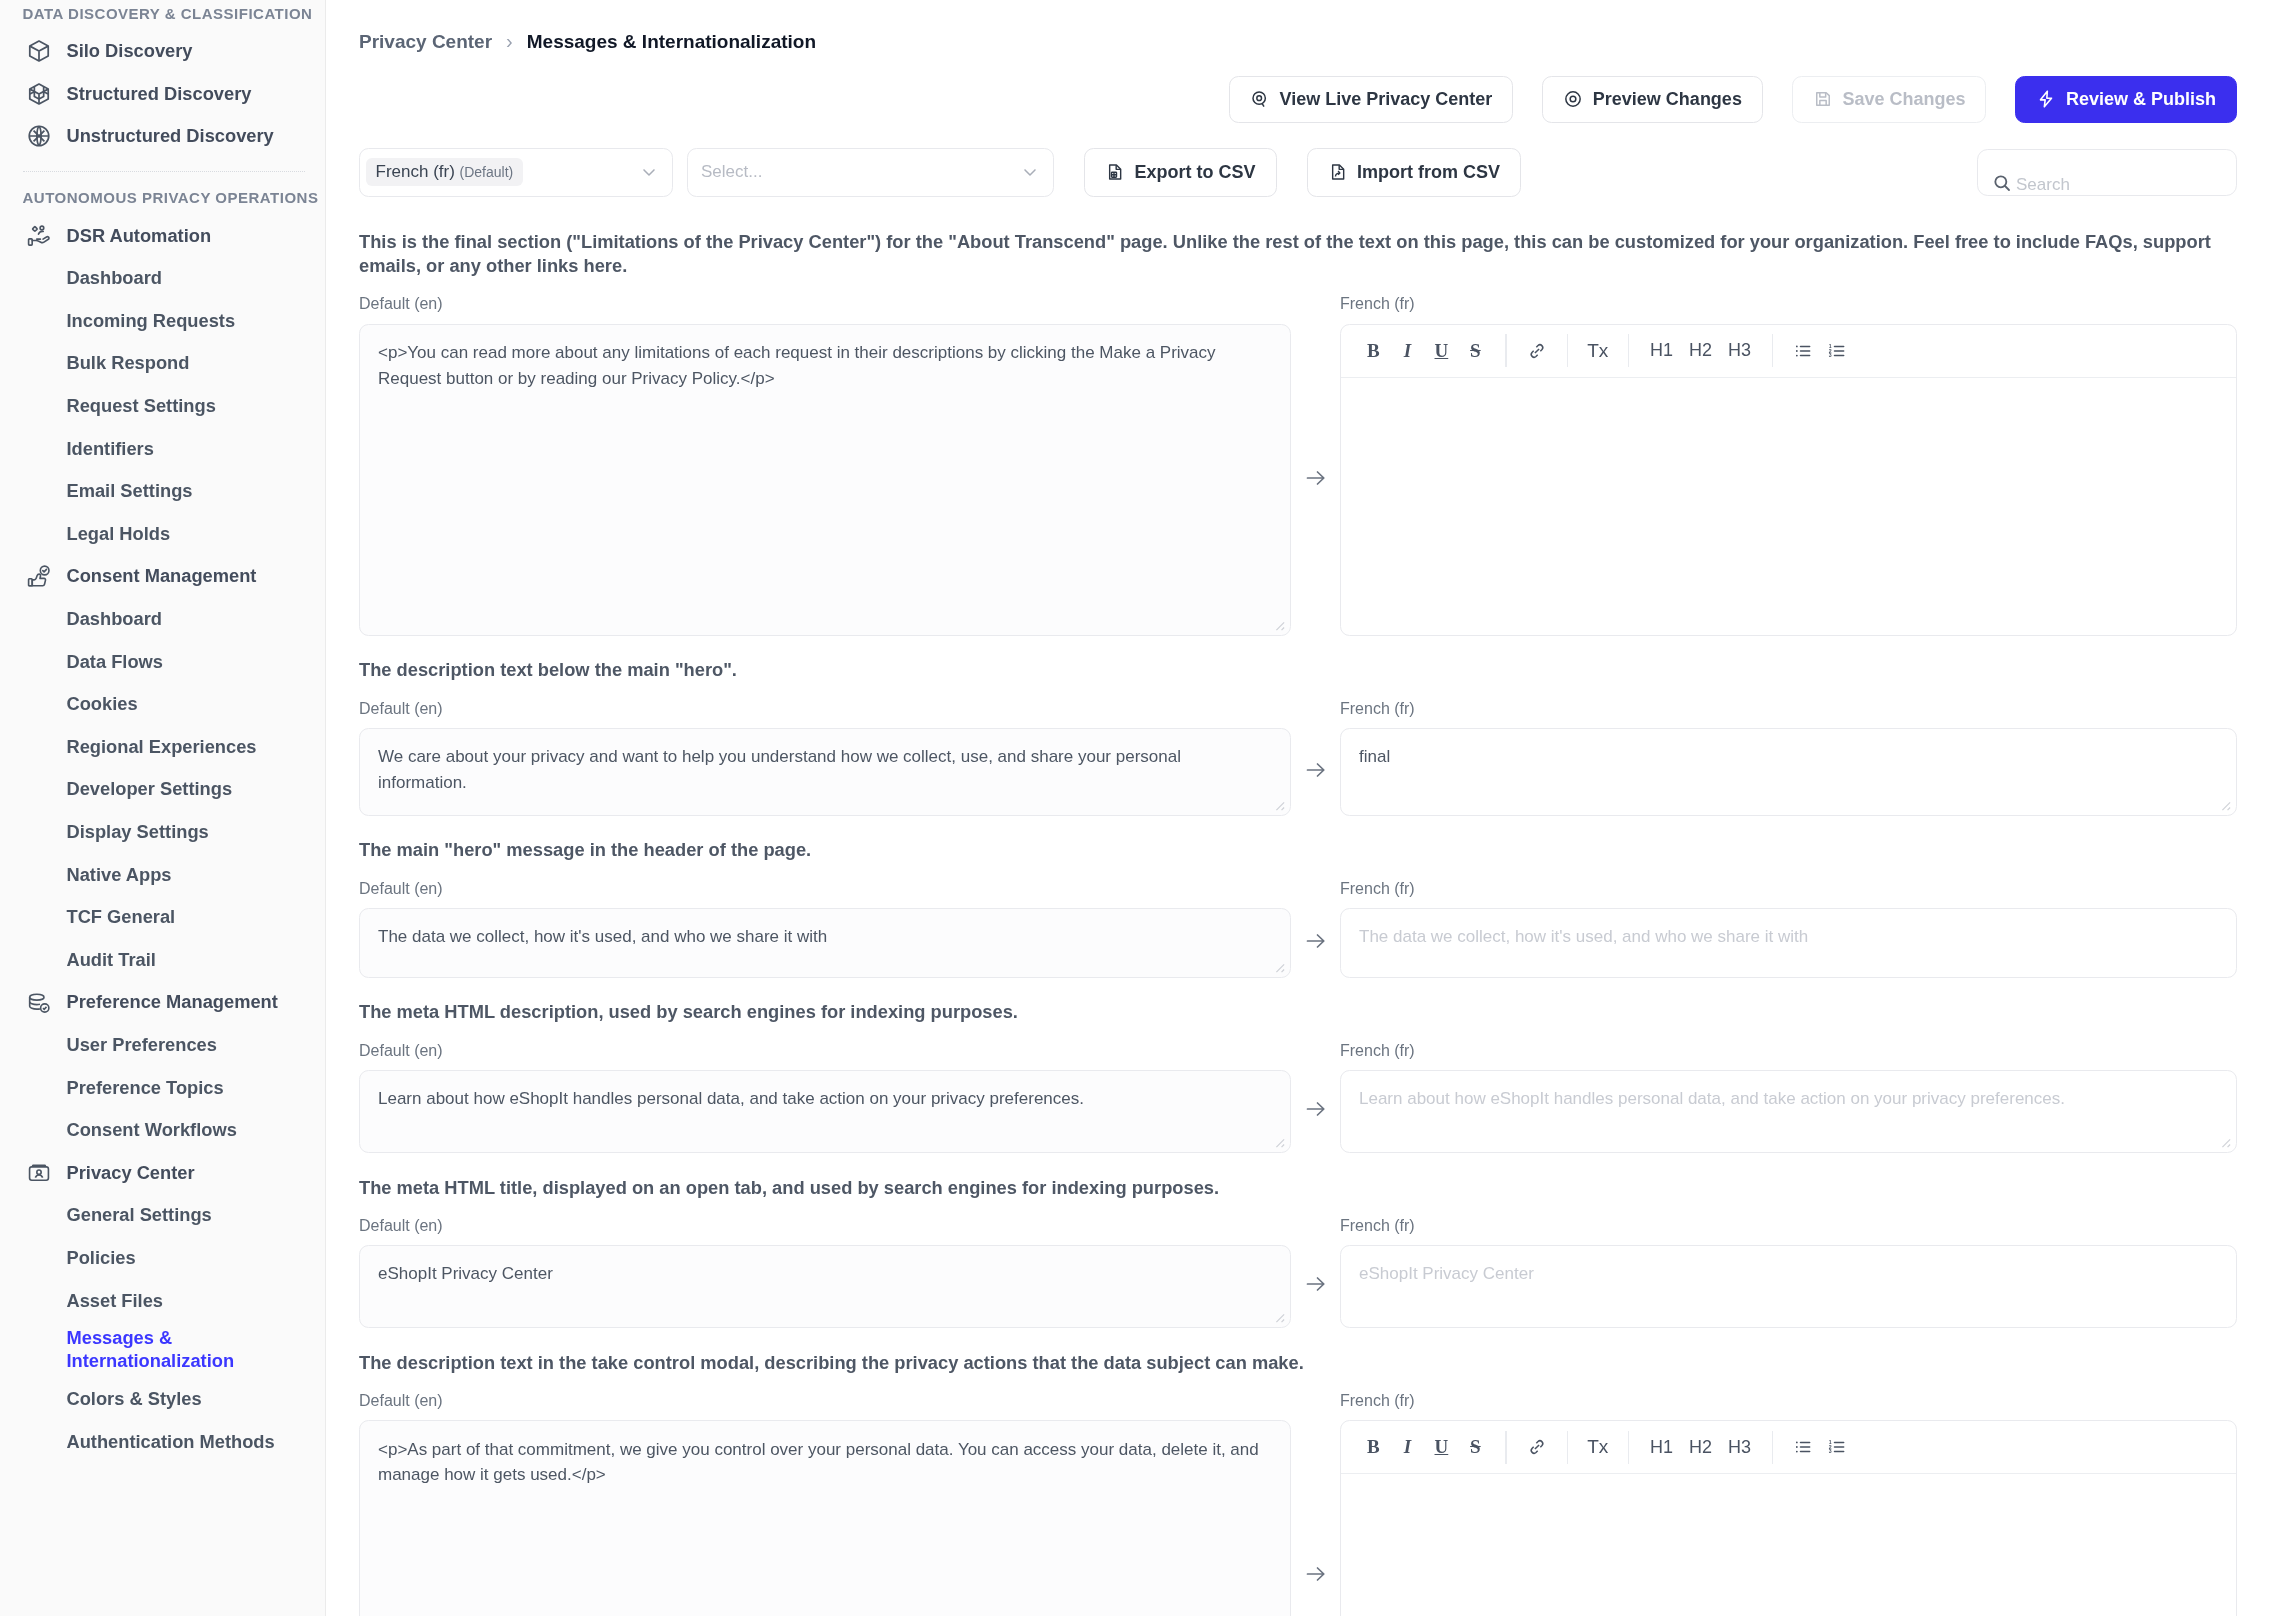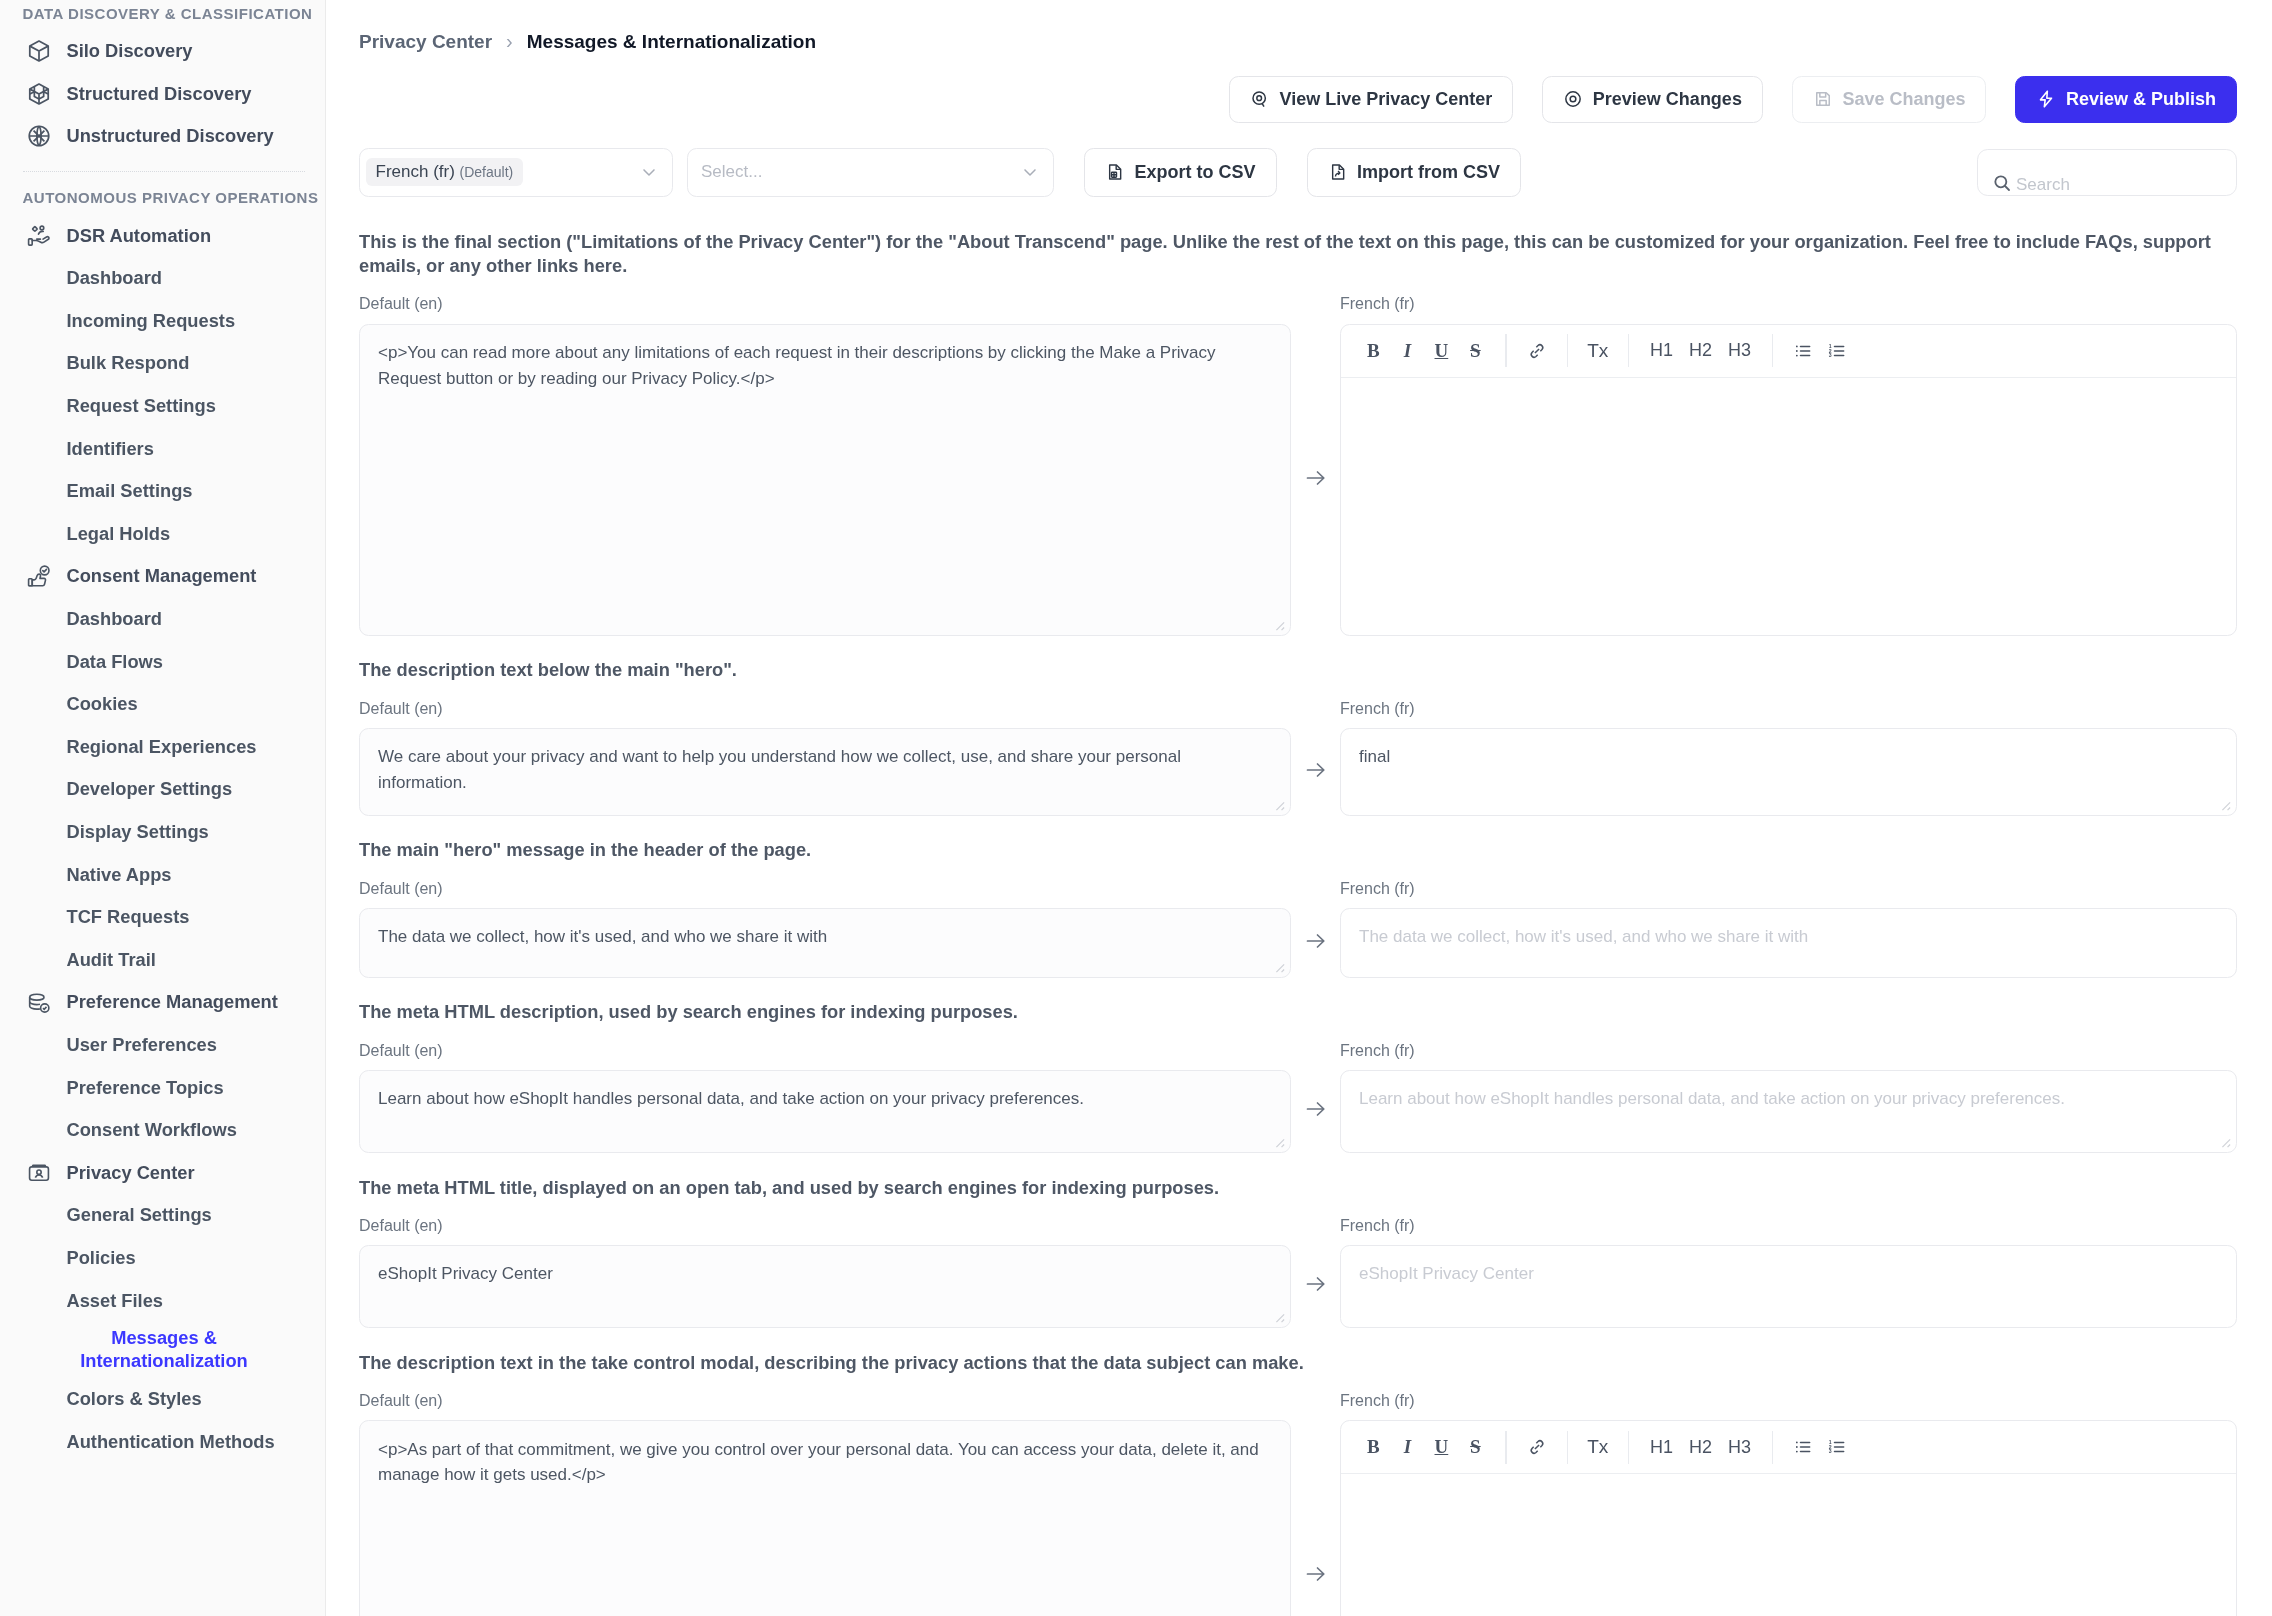--- a/index.html
+++ b/index.html
@@ -45,21 +45,21 @@
     min-height: 28px;
     cursor: pointer;
   }
   .nav-icon { width: 32px; flex: 0 0 32px; height: 32px; display: flex; align-items: center; justify-content: center; }
   .nav-icon.spacer { }
   .nav-label {
     font-size: 18.3px; font-weight: 700; color: #4b5563; line-height: 1.24;
   }
   .nav-item.top-level .nav-label { font-weight: 700; color: #434c5c; }
   .nav-item.sub { padding-left: 22.5px; }
-  .nav-item.sub .nav-label { font-weight: 700; color: #4b5563; text-align: center; }
+  .nav-item.sub .nav-label { font-weight: 700; color: #4b5563; }
   .nav-item.active .nav-label { color: #3b37ff; }
   .nav-divider {
     border-top: 1.2px dotted #d8dbe0;
     margin: 13px 20px 13px 22.5px;
   }
   .sidebar-footer {
     border-top: 1.2px solid #e7e7ea;
     padding: 14px 18px 14px 22.5px;
     display: flex; align-items: center; gap: 13px;
     background: #fafafa;
@@ -324,21 +324,21 @@
       <div class="nav-item sub">
         <span class="nav-icon spacer"></span>
         <span class="nav-label">Display Settings</span>
       </div>
       <div class="nav-item sub">
         <span class="nav-icon spacer"></span>
         <span class="nav-label">Native Apps</span>
       </div>
       <div class="nav-item sub">
         <span class="nav-icon spacer"></span>
-        <span class="nav-label">TCF Requests</span>
+        <span class="nav-label">TCF General</span>
       </div>
       <div class="nav-item sub">
         <span class="nav-icon spacer"></span>
         <span class="nav-label">Audit Trail</span>
       </div>
 
       <div class="nav-item top-level">
         <span class="nav-icon">
           <svg viewBox="0 0 24 24" width="26" height="26" fill="none" stroke="#4b5563" stroke-width="1.5">
             <ellipse cx="10" cy="6.6" rx="6.6" ry="2.7"></ellipse>

